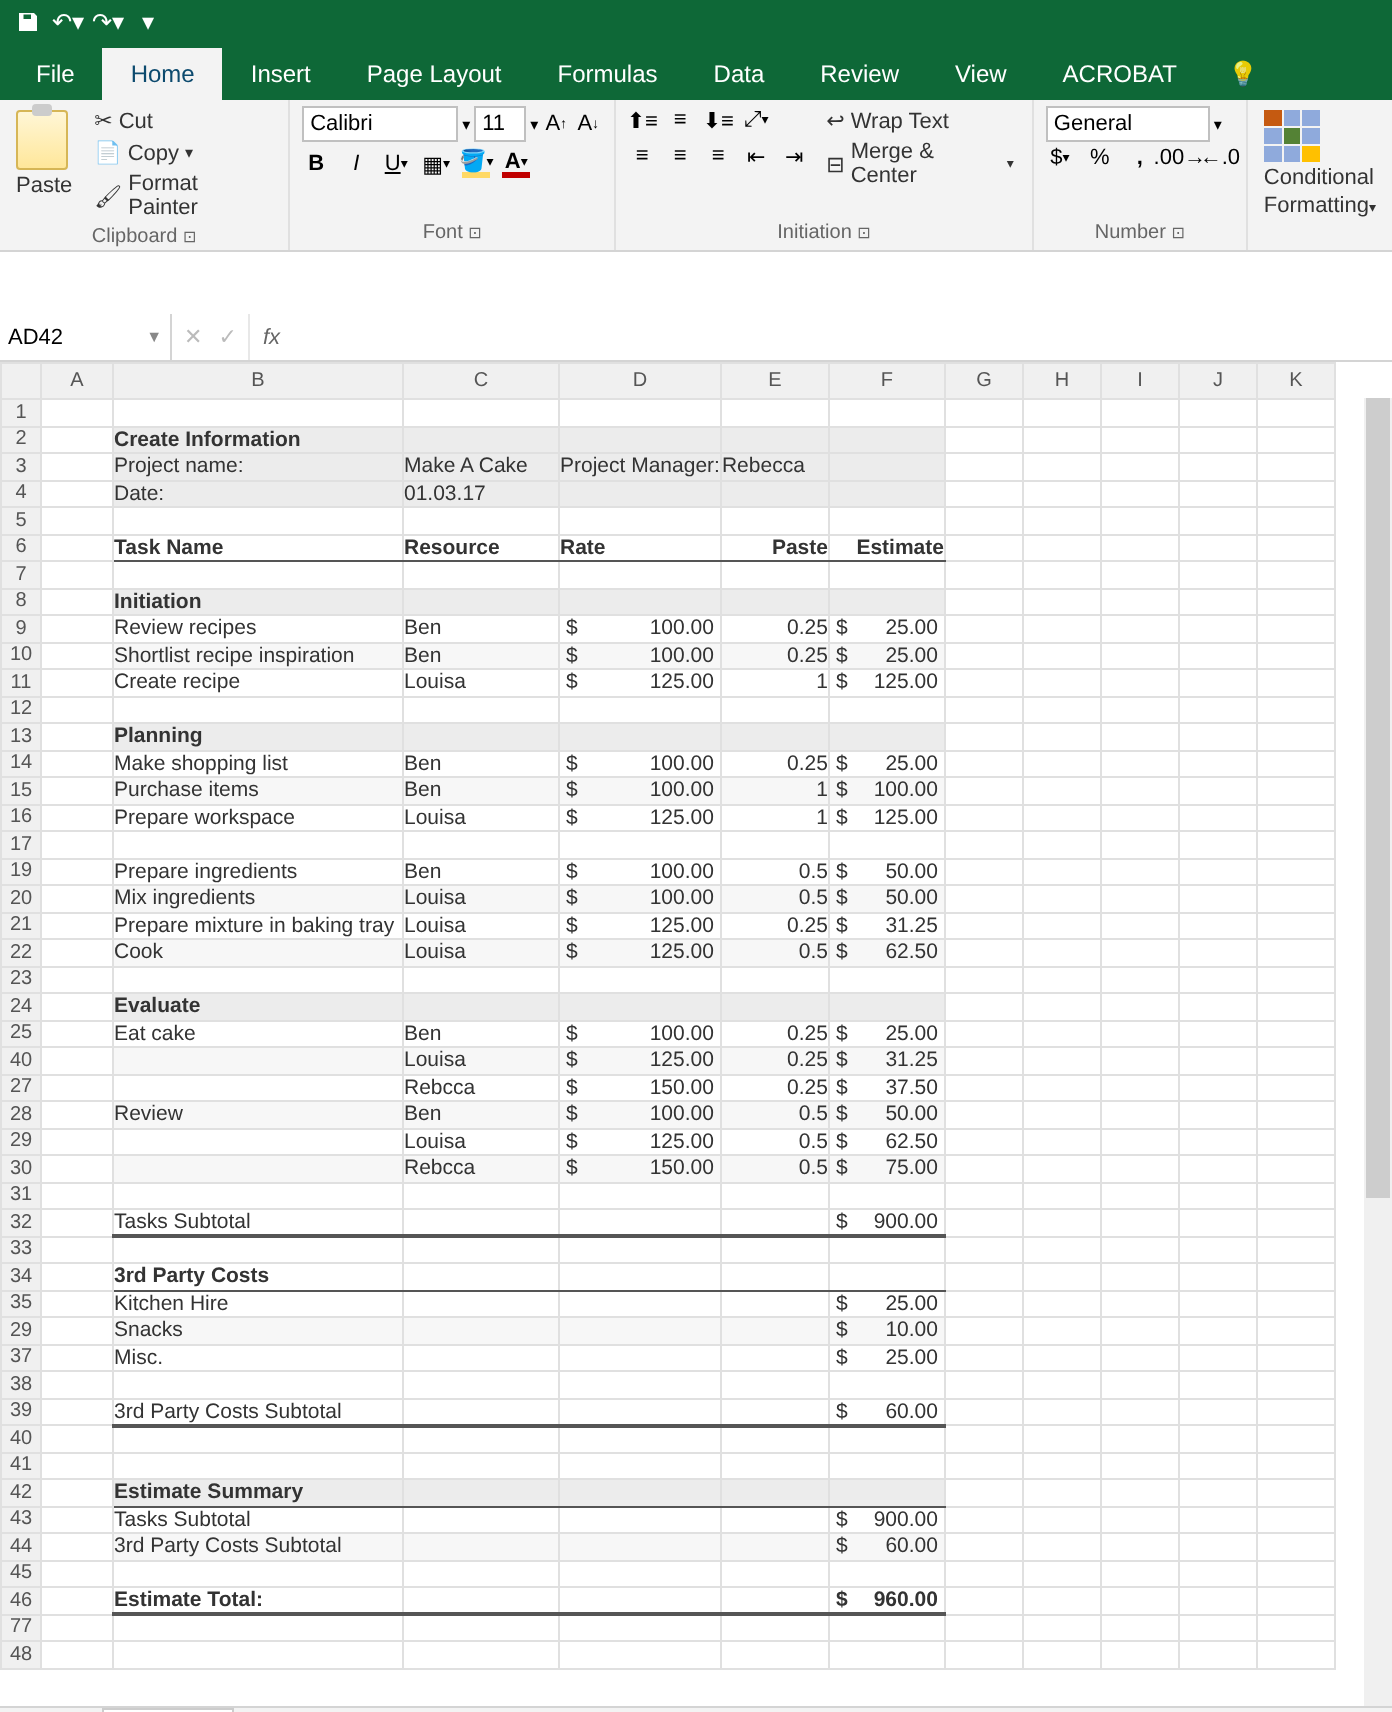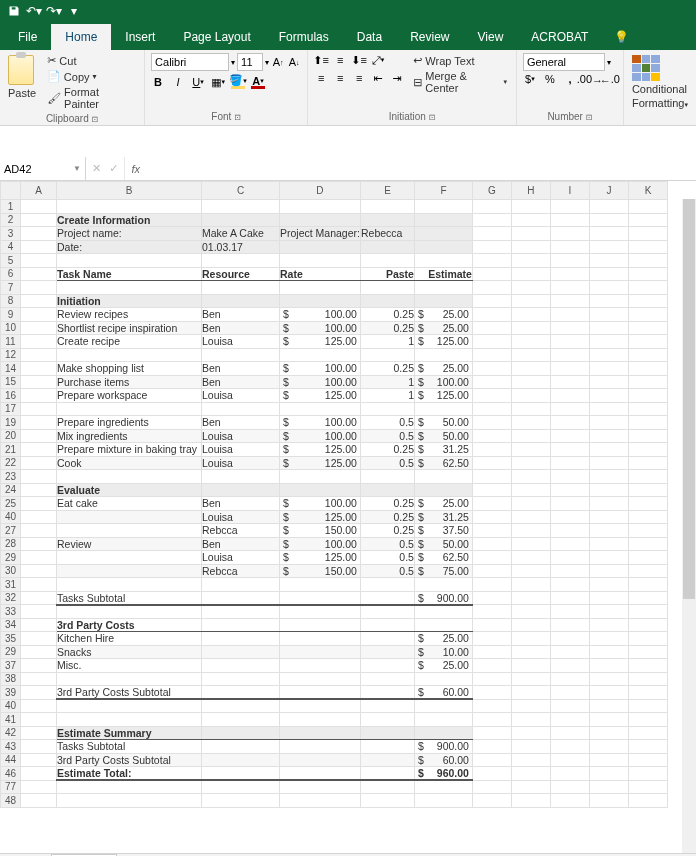--- a/index.html
+++ b/index.html
@@ -483,20 +483,34 @@
           <td class="cell "></td>
           <td class="cell "></td>
           <td class="cell "></td>
           <td class="cell "></td>
           <td class="cell "></td>
           <td class="cell "></td>
           <td class="cell "></td>
           <td class="cell "></td>
         </tr>
         <tr>
+          <td class="rowhdr">13</td>
+          <td class="cell "></td>
+          <td class="cell hdr-bg bold"><b>Planning</b></td>
+          <td class="cell hdr-bg"></td>
+          <td class="cell hdr-bg"></td>
+          <td class="cell hdr-bg"></td>
+          <td class="cell hdr-bg"></td>
+          <td class="cell "></td>
+          <td class="cell "></td>
+          <td class="cell "></td>
+          <td class="cell "></td>
+          <td class="cell "></td>
+        </tr>
+        <tr>
           <td class="rowhdr">14</td>
           <td class="cell "></td>
           <td class="cell ">Make shopping list</td>
           <td class="cell ">Ben</td>
           <td class="cell ">
             <div class="money">
               <span>$</span>
               <span>100.00</span>
             </div>
           </td>
@@ -1061,20 +1075,34 @@
           <td class="cell alt-bg">3rd Party Costs Subtotal</td>
           <td class="cell alt-bg"></td>
           <td class="cell alt-bg"></td>
           <td class="cell alt-bg"></td>
           <td class="cell alt-bg">
             <div class="money">
               <span>$</span>
               <span>60.00</span>
             </div>
           </td>
+          <td class="cell "></td>
+          <td class="cell "></td>
+          <td class="cell "></td>
+          <td class="cell "></td>
+          <td class="cell "></td>
+        </tr>
+        <tr>
+          <td class="rowhdr">45</td>
+          <td class="cell "></td>
+          <td class="cell "></td>
+          <td class="cell "></td>
+          <td class="cell "></td>
+          <td class="cell "></td>
+          <td class="cell "></td>
           <td class="cell "></td>
           <td class="cell "></td>
           <td class="cell "></td>
           <td class="cell "></td>
           <td class="cell "></td>
         </tr>
         <tr>
           <td class="rowhdr">46</td>
           <td class="cell "></td>
           <td class="cell bbot2 bold"><b>Estimate Total:</b></td>

